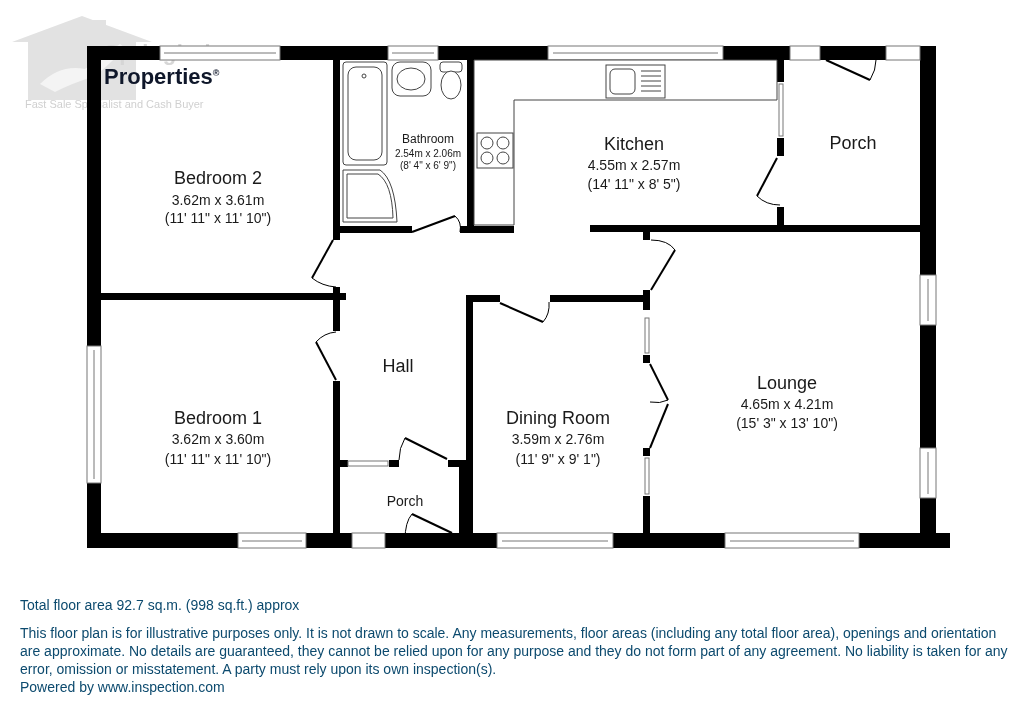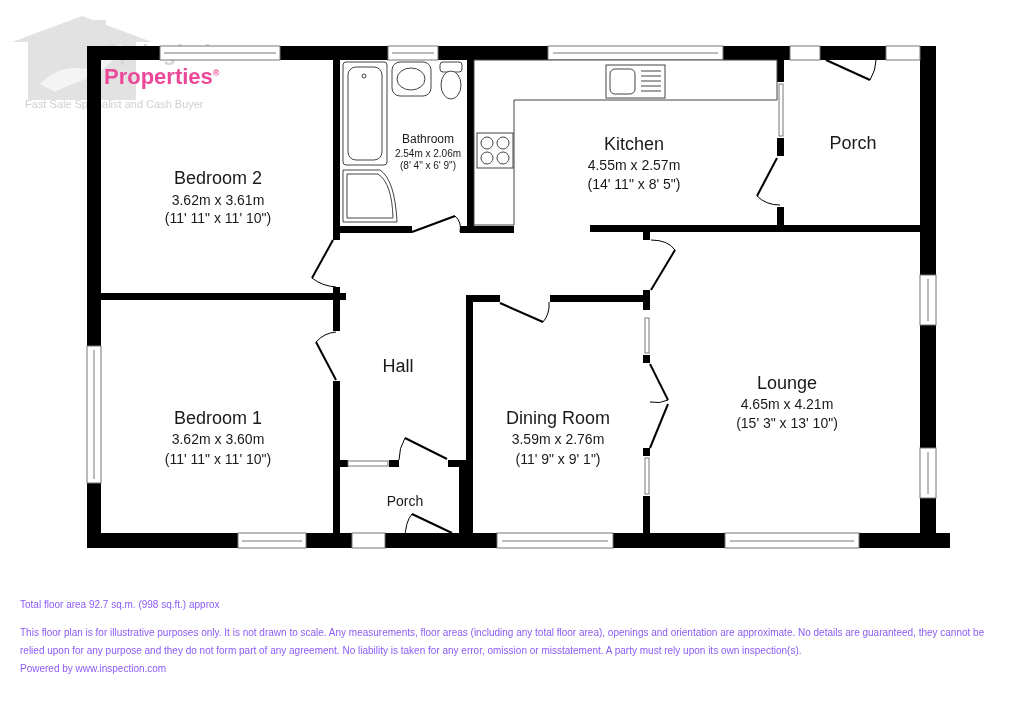--- a/index.html
+++ b/index.html
@@ -1,23 +1,23 @@
 <!DOCTYPE html>
 <html><head>
 <meta charset="utf-8">
 <style>
   html, body { margin:0; padding:0; background:#ffffff; }
   body { width:1024px; height:716px; position:relative; overflow:hidden; font-family:"Liberation Sans", sans-serif; }
   #plan { position:absolute; left:0; top:0; }
   .room-label { font-family:"Liberation Sans", sans-serif; fill:#1a1a1a; text-anchor:middle; }
   .logo { position:absolute; left:10px; top:14px; width:250px; height:110px; }
   .logo-text1 { position:absolute; left:104px; top:42px; font-size:22px; font-weight:bold; color:#d6d6d6; letter-spacing:0.5px; line-height:22px; }
-  .logo-text2 { position:absolute; left:104px; top:62px; font-size:22px; font-weight:bold; color:#ec4899; line-height:22px; }
+  .logo-text2 { position:absolute; left:104px; top:62px; font-size:22px; font-weight:bold; color:#0f172a; line-height:22px; }
   .logo-tag { position:absolute; left:25px; top:98px; font-size:11px; color:#d0d0d0; white-space:nowrap; }
-  .footer { position:absolute; left:20px; top:596px; width:990px; font-size:10px; color:#8b5cf6; line-height:18px; }
+  .footer { position:absolute; left:20px; top:596px; width:990px; font-size:14px; color:#0c4a6e; line-height:18px; }
   .footer .total { margin-bottom:10px; }
   .footer p { margin:0; }
 </style>
 </head>
 <body>
 
 <div class="logo">
   <svg width="250" height="110">
     <polygon points="2,28 72,2 142,28 126,28 126,86 18,86 18,28" fill="#e2e2e2"></polygon>
     <rect x="82" y="6" width="14" height="20" fill="#e2e2e2"></rect>

